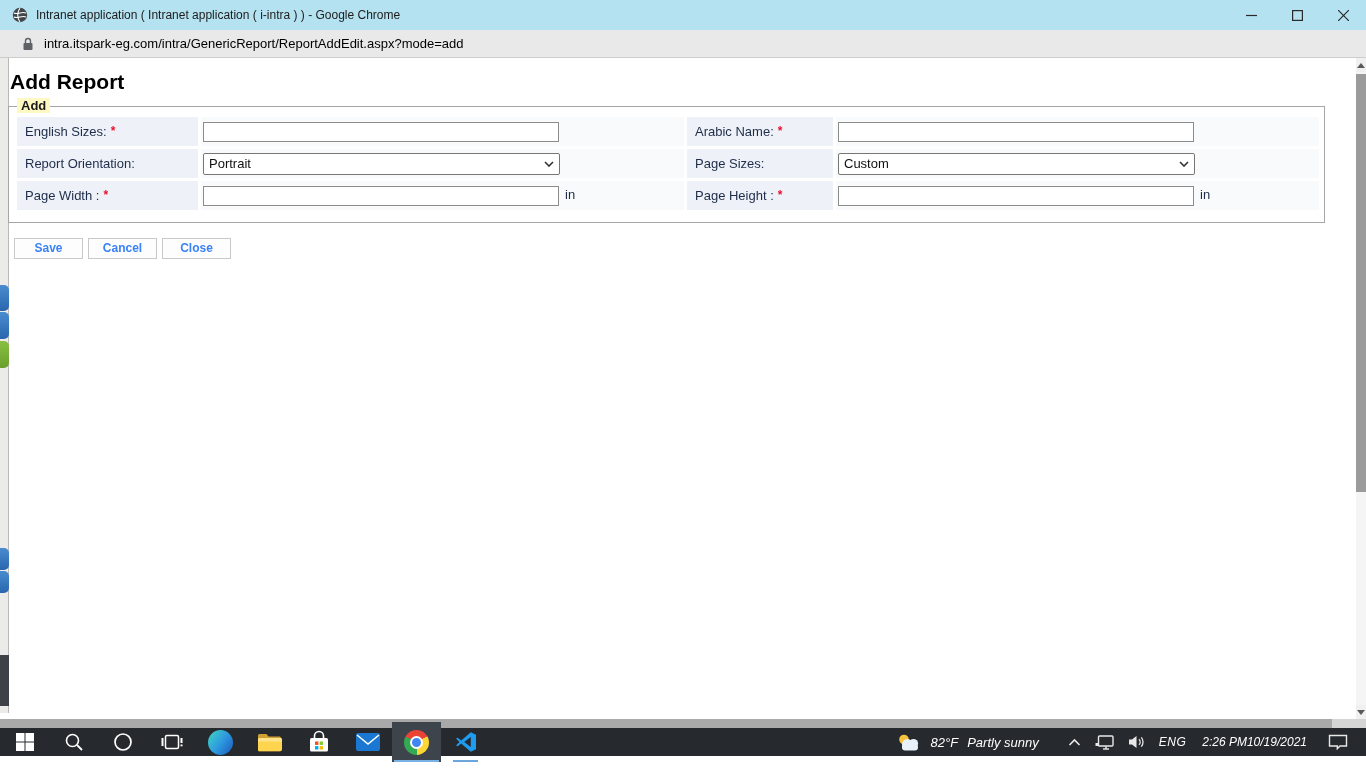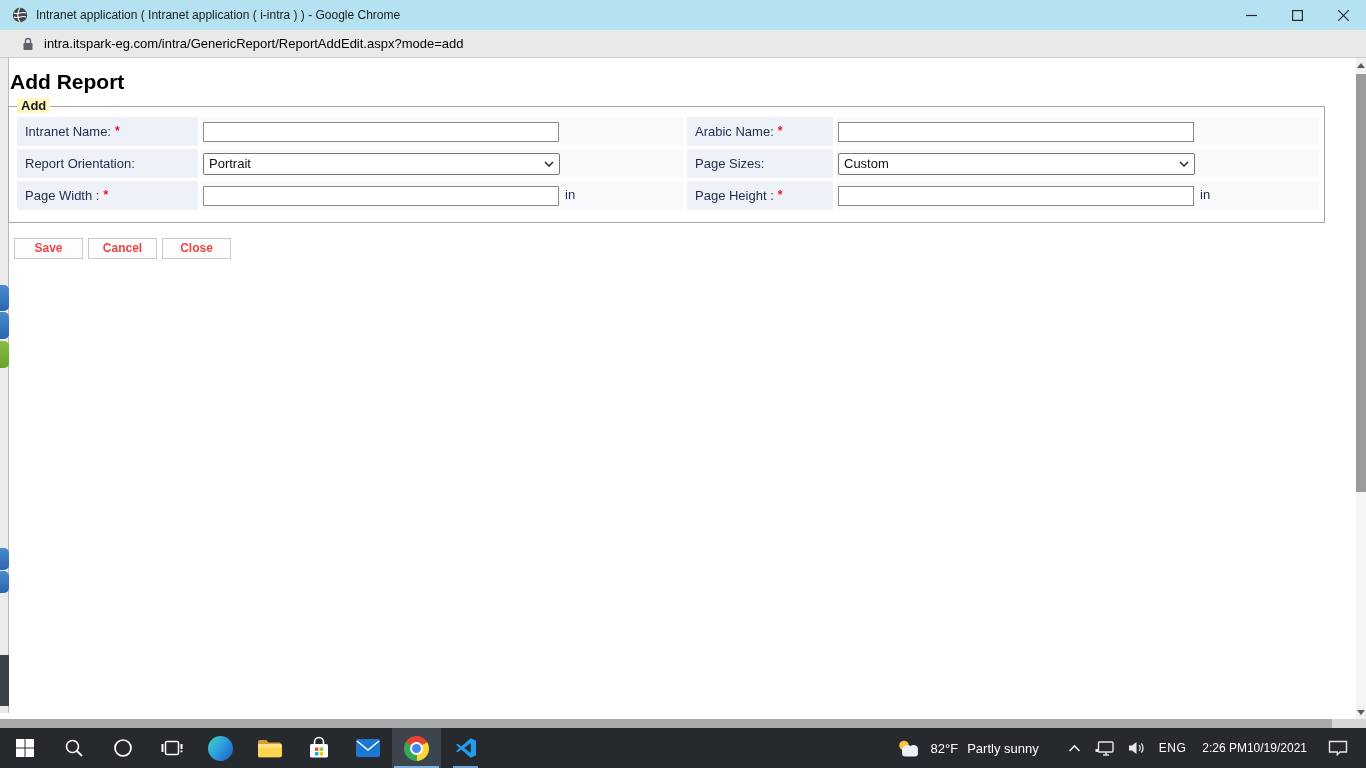--- a/index.html
+++ b/index.html
@@ -39,31 +39,31 @@
   td.fld { background:#f9fafc; padding-left:2px; white-space:nowrap; }
   .req { color:#e8112d; font-weight:bold; font-size:12px; vertical-align:top; margin-left:4px; }
   .suffix { margin-left:6px; color:#1e2c49; font-size:13px; }
 
   input.txt { width:356px; height:20px; border:1px solid #8c8c8c; background:#fff; font-size:13px; padding:0 3px; font-family:"Liberation Sans",sans-serif; vertical-align:middle; }
   .sel { display:inline-flex; align-items:center; width:357px; height:22px; border:1px solid #767676; border-radius:2px; background:#fff; font-size:13px; color:#111; padding:0 5px; vertical-align:middle; }
   .sel .sel-value { flex:1; }
   .sel svg { flex:0 0 10px; }
 
   .btn-row { position:absolute; left:14px; top:180px; display:flex; gap:5px; }
-  .btn { width:69px; height:21px; background:#fdfdfd; border:1px solid #c9c9c9; color:#ef4444; font-weight:bold; font-size:12px; text-align:center; line-height:19px; cursor:default; font-family:"Liberation Sans",sans-serif; }
+  .btn { width:69px; height:21px; background:#fdfdfd; border:1px solid #c9c9c9; color:#3b82f6; font-weight:bold; font-size:12px; text-align:center; line-height:19px; cursor:default; font-family:"Liberation Sans",sans-serif; }
 
   
   .vscroll { position:absolute; top:58px; right:0; width:10px; height:661px; background:#f5f5f5; }
   .v-arrow { position:absolute; left:0; width:10px; height:14px; display:flex; align-items:center; justify-content:center; background:#f0f0f0; }
   .v-thumb { position:absolute; left:0; top:16px; width:10px; height:418px; background:#9b9b9b; }
   .hscroll { position:absolute; top:719px; left:0; width:1366px; height:9px; background:#d5d5d5; }
   .h-thumb { position:absolute; left:0; top:0; width:1332px; height:9px; background:#a9a9a9; }
 
   
-  .taskbar { position:absolute; top:728px; left:0; width:1366px; height:40px; background:#262a2e; display:flex; align-items:center; color:#fff; }
+  .taskbar { position:absolute; top:728px; left:0; width:1366px; height:28px; background:#262a2e; display:flex; align-items:center; color:#fff;font-style:italic; }
   .tb-apps { display:flex; height:40px; }
   .tb-cell { position:relative; width:49px; height:40px; display:flex; align-items:center; justify-content:center; }
   .tb-cell.active { background:#3e444b; }
   .run-line { position:absolute; bottom:0; left:2px; right:2px; height:2px; background:#7ab1e3; }
   .run-line.short { left:12px; right:12px; background:#6da6dd; }
 
   .edge-icon { width:25px; height:25px; border-radius:50%; background:linear-gradient(125deg,#3dd1c1 5%,#2e9be0 50%,#1c5fc0 95%); }
   .chrome-icon { width:25px; height:25px; border-radius:50%; background:conic-gradient(#ea4335 0 60deg,#fdd835 60deg 180deg,#34a853 180deg 300deg,#ea4335 300deg 360deg); display:flex; align-items:center; justify-content:center; }
   .chrome-white { width:13px; height:13px; border-radius:50%; background:#fff; display:flex; align-items:center; justify-content:center; }
   .chrome-blue { width:9px; height:9px; border-radius:50%; background:#4285f4; }
@@ -135,21 +135,21 @@
       <table class="ftable">
         <colgroup>
             <col style="width:181px">
             <col style="width:483px">
             <col style="width:146px">
             <col style="width:483px">
           </colgroup>
         <tbody>
             <tr>
           <td class="lbl">
-            <span>Intranet Name:</span><span class="req">*</span>
+            <span>English Sizes:</span><span class="req">*</span>
           </td>
           <td class="fld">
             <input class="txt" type="text" value="" style="">
           </td>
           <td class="lbl">
             <span>Arabic Name:</span><span class="req">*</span>
           </td>
           <td class="fld">
             <input class="txt" type="text" value="" style="">
           </td>

